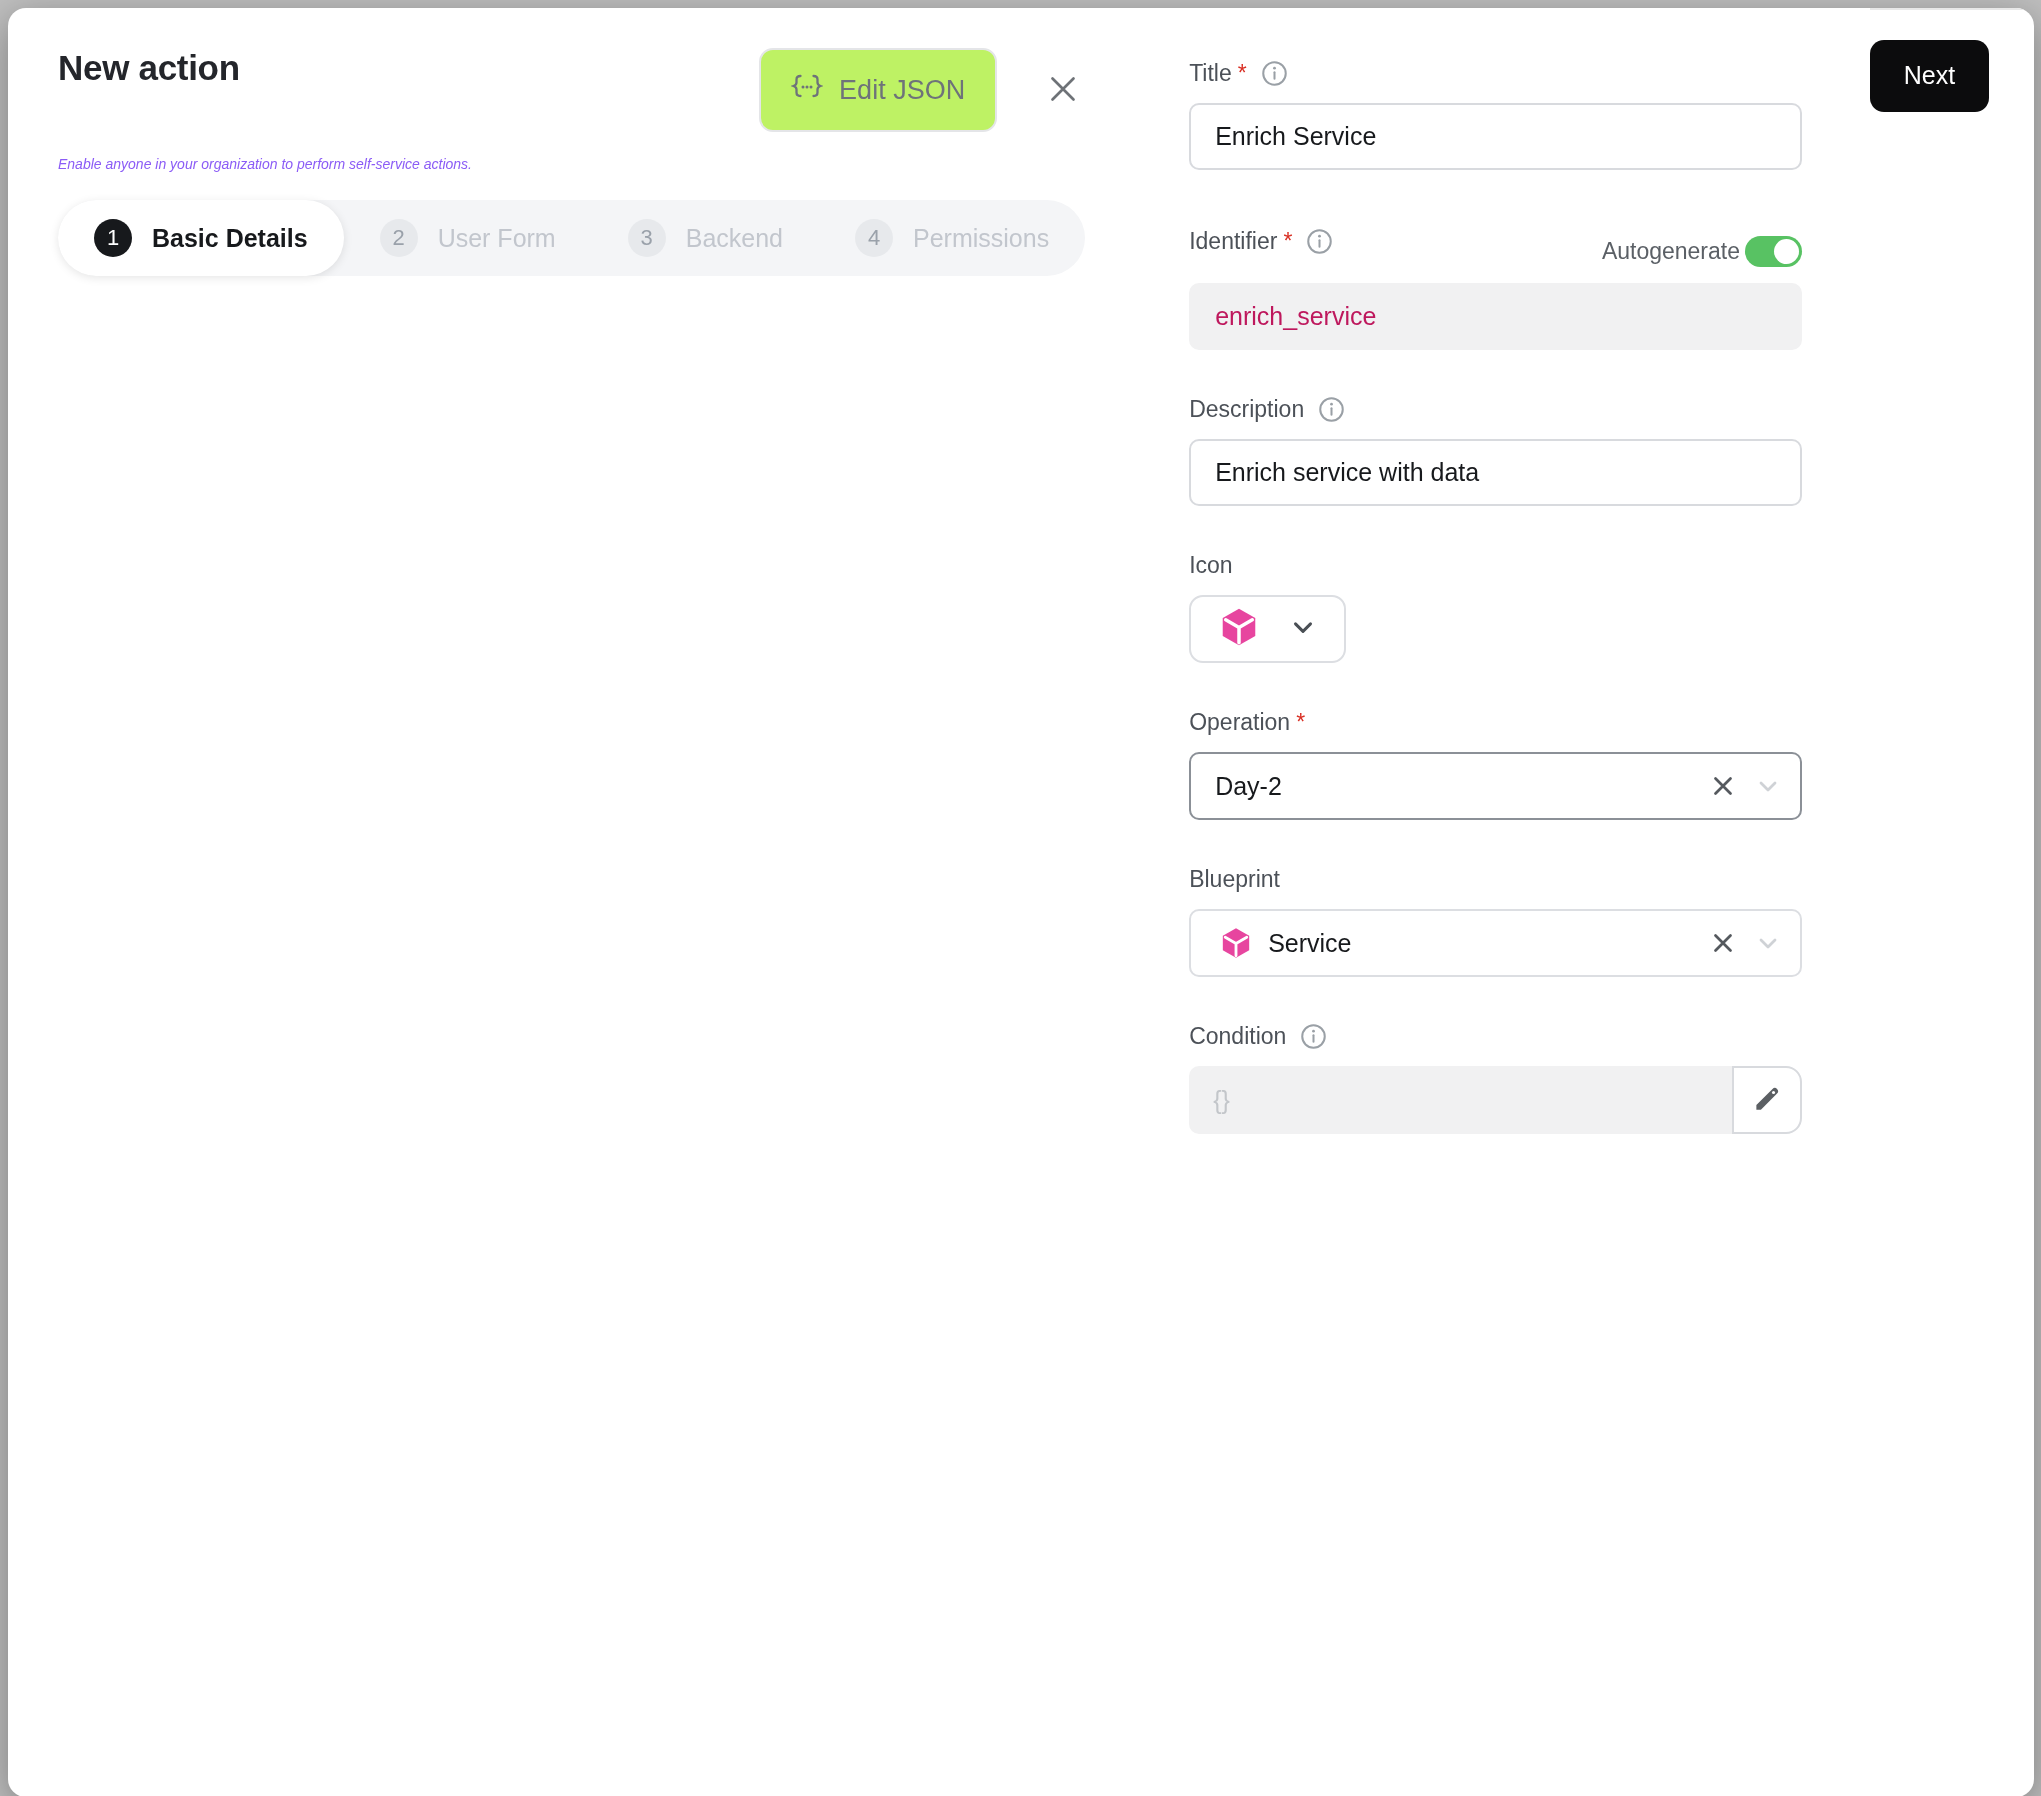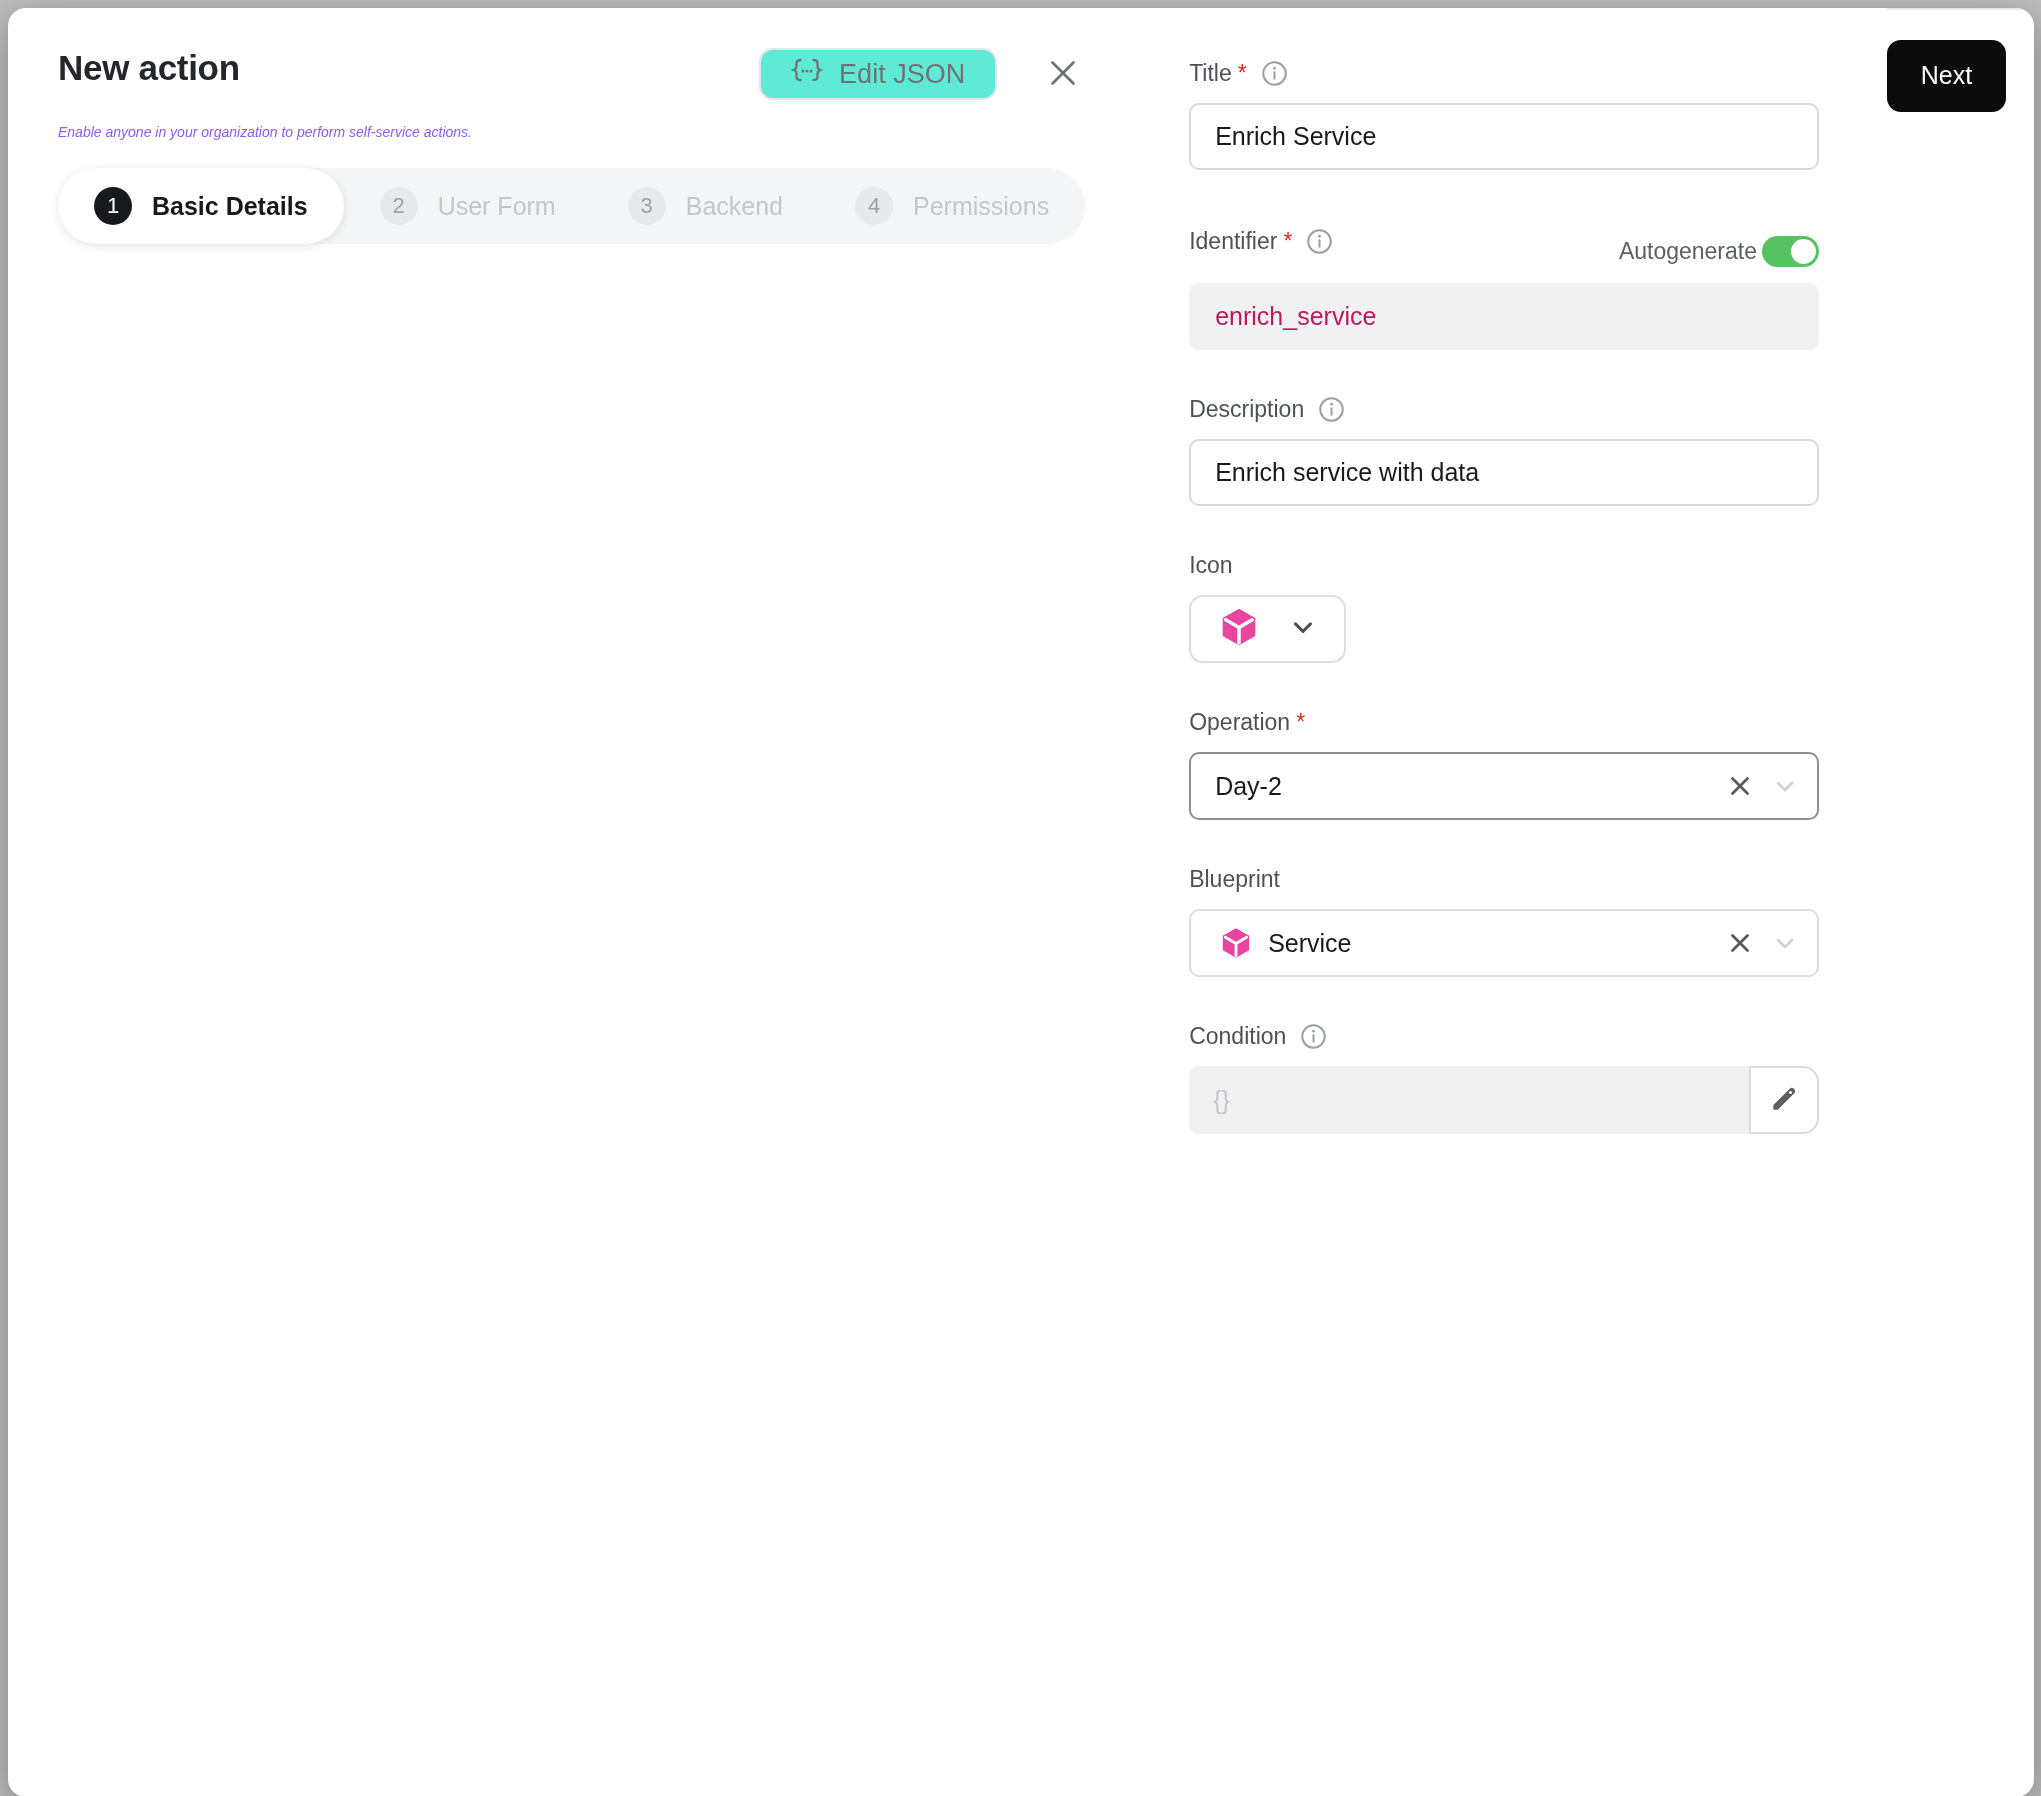--- a/index.html
+++ b/index.html
@@ -16,22 +16,22 @@
     display:flex; flex-direction:row; overflow:hidden;
   }
 
   
   .header { padding:40px 36px 0 50px; }
   .title-row { display:flex; align-items:flex-start; }
   .page-title { font-size:35px; font-weight:700; color:#24262b; letter-spacing:-0.3px; }
   .header-actions { margin-left:auto; display:flex; align-items:center; gap:44px; }
   .edit-json-btn {
     display:flex; align-items:center; gap:16px;
-    height:52px; padding:0 30px;
-    border:2px solid #e4e5e8; border-radius:14px; background:#5eead4;
+    height:84px; padding:0 30px;
+    border:2px solid #e4e5e8; border-radius:14px; background:#bef264;
     color:#6e737a; font-size:27px; cursor:pointer;
   }
   .close-btn { background:none; border:none; cursor:pointer; display:flex; padding:4px; }
   .subtitle { margin-top:24px; font-size:14px; color:#8b5cf6;font-style:italic; }
 
   
   .stepper {
     margin:28px 0 0 50px; display:inline-flex; align-items:center;
     background:#f4f5f7; border-radius:44px; width:max-content;
   }
@@ -110,21 +110,21 @@
   }
   .toggle .knob {
     position:absolute; top:3px; right:3px; width:25px; height:25px;
     border-radius:50%; background:#fff;
   }
 
   
   .footer {
     border-top:2px solid #e8e8e8; height:133px;
     display:flex; align-items:center; justify-content:flex-end;
-    padding-right:28px;
+    padding-right:45px;
   }
   .next-btn {
     width:119px; height:72px; background:#0c0c0d; color:#fff;
     border:none; border-radius:14px; font-size:25px; cursor:pointer;
     font-family:"Liberation Sans", sans-serif;
   }
 </style>
 </head>
 <body>
 

